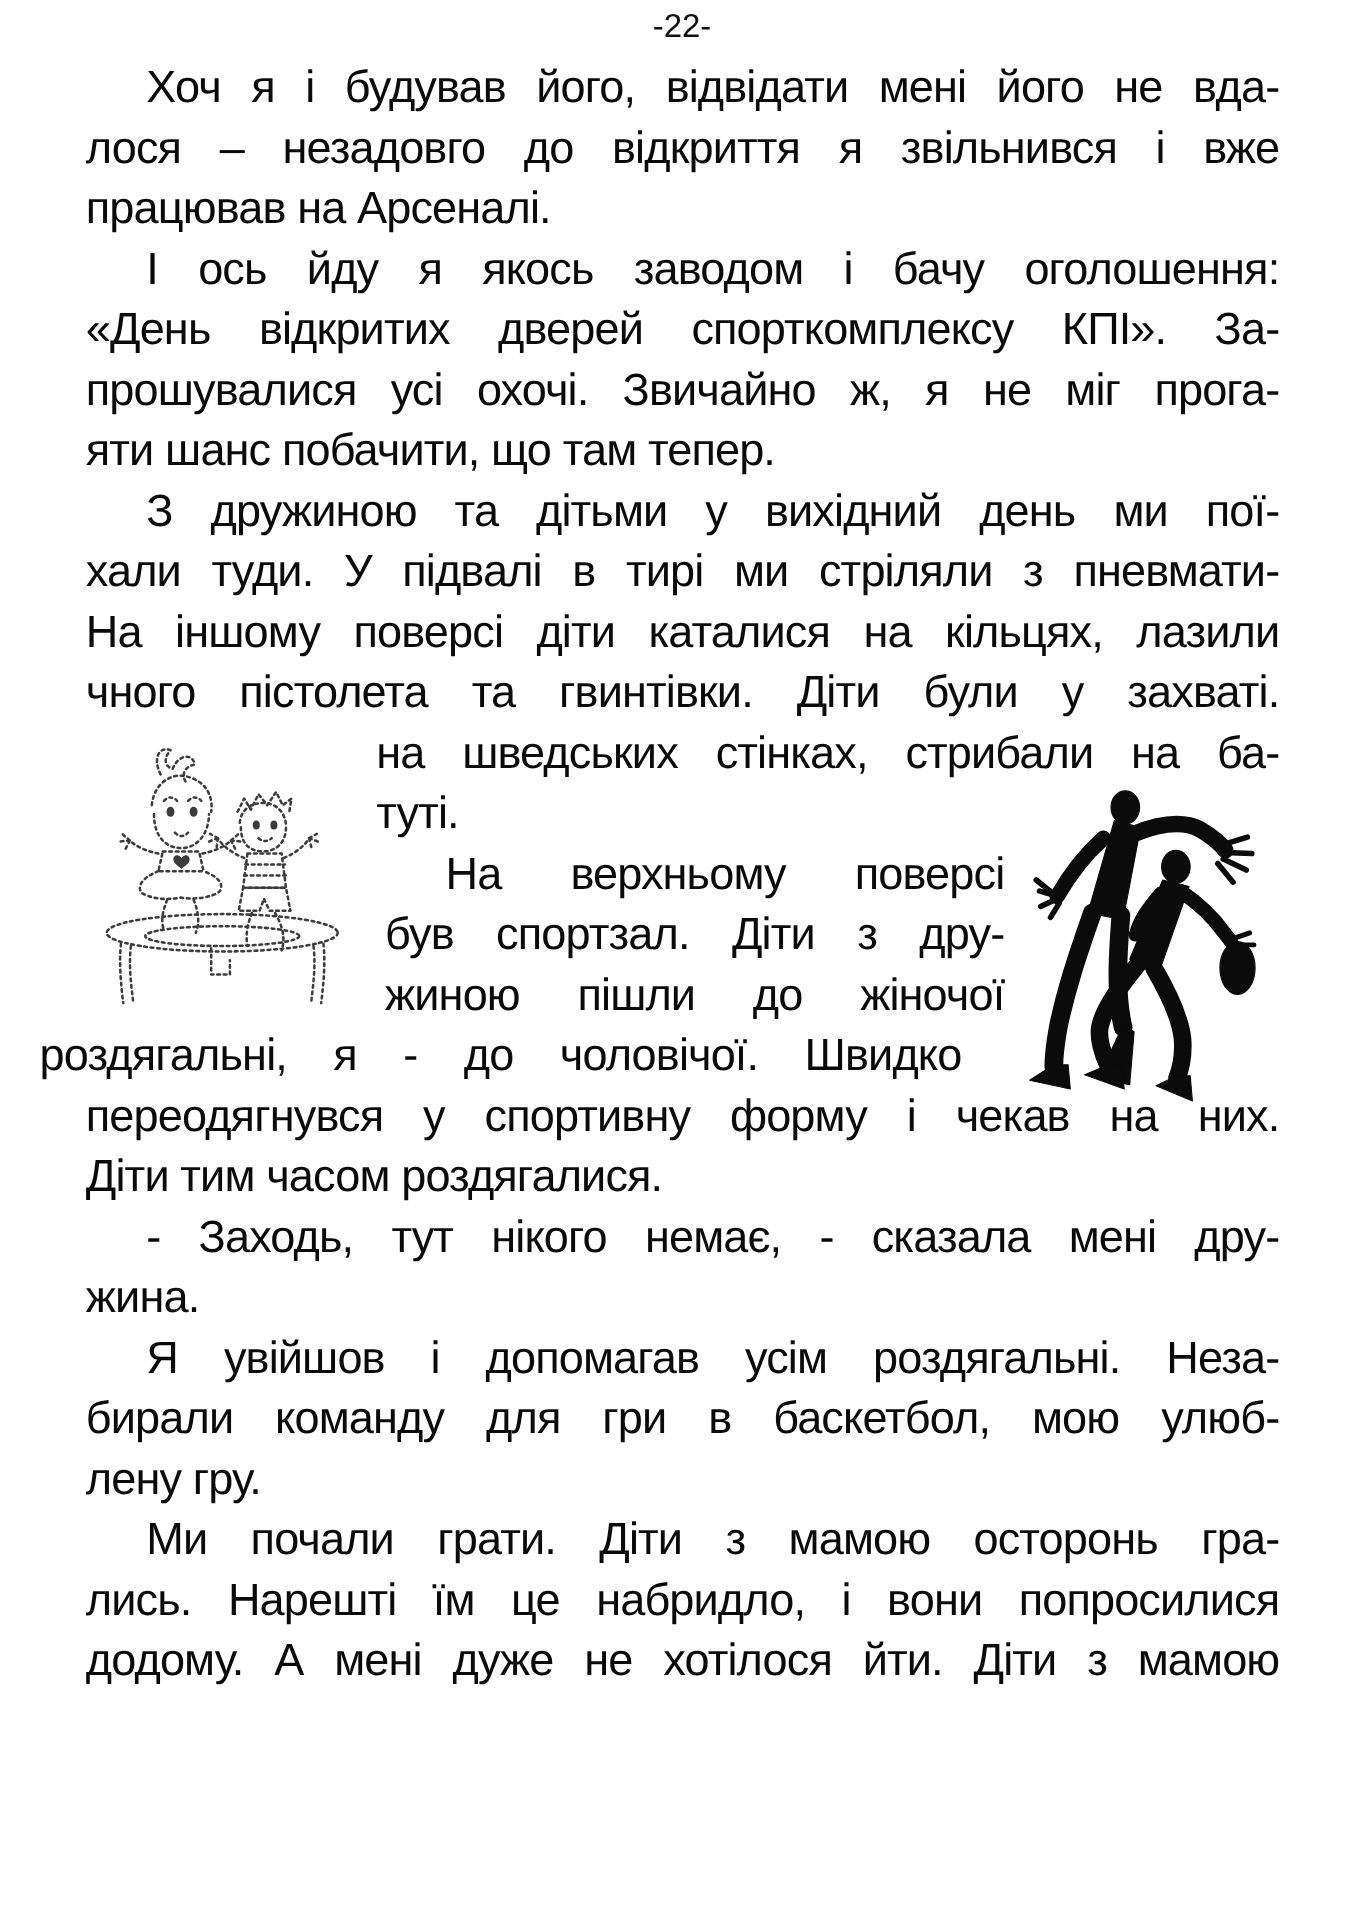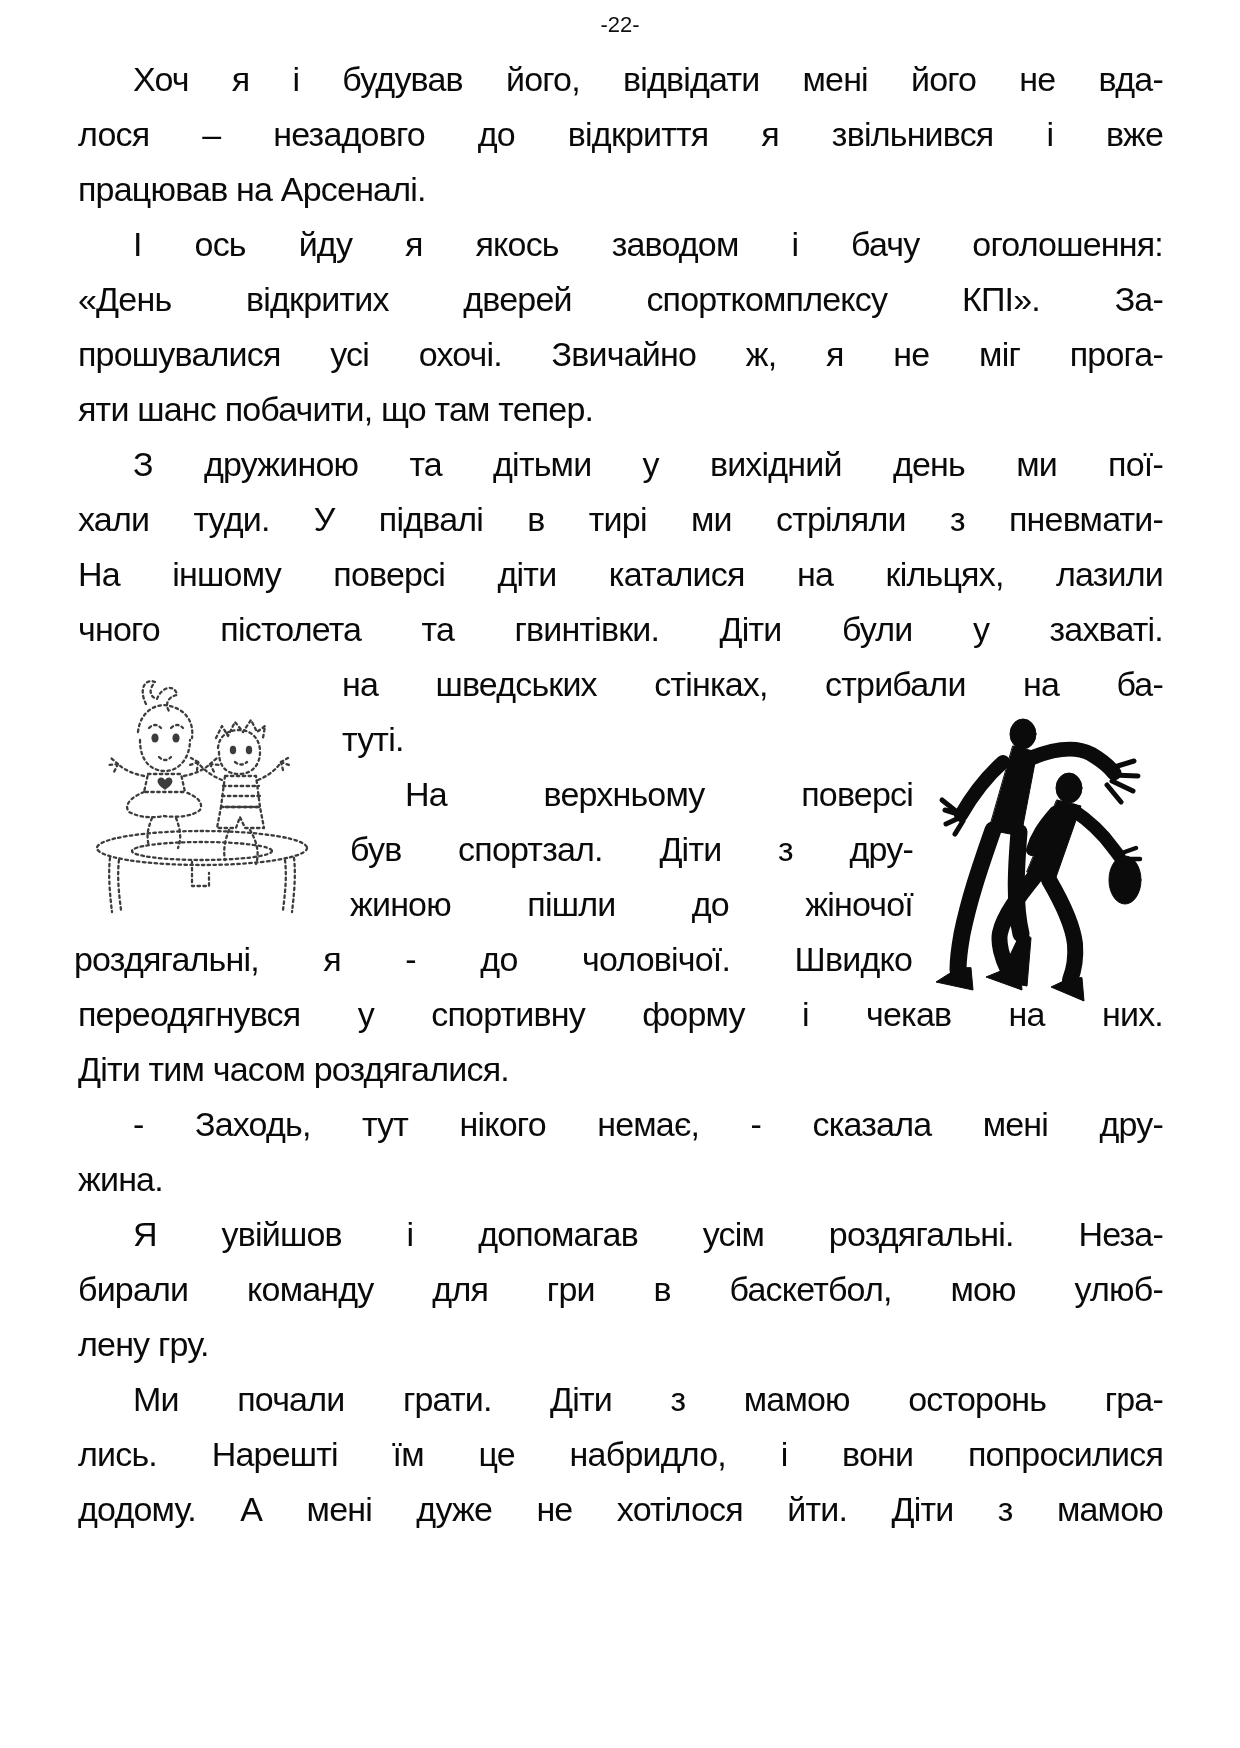--- a/index.html
+++ b/index.html
@@ -6,34 +6,34 @@
   .page{
     position:relative;
     width:1240px;height:1748px;
     background:#ffffff;color:#000;
     font-family:"Liberation Sans","DejaVu Sans",sans-serif;
     overflow:hidden;
   }
   .page-number{
     position:absolute;top:8px;left:0;width:100%;
     text-align:center;
-    font-size:22px;line-height:34px;color:#111;
+    font-size:30px;line-height:34px;color:#111;
   }
   .text-block{position:absolute;top:52px;left:0;width:1240px;}
   .line{
     height:55px;line-height:55px;
-    font-size:34px;letter-spacing:-0.8px;
+    font-size:41px;letter-spacing:-0.8px;
     color:#0a0a0a;
     margin-left:78px;width:1085px;
   }
   .ind{text-indent:55px;}
   .j{text-align:justify;text-align-last:justify;}
   .wrapL{margin-left:342px;width:821px;}
   .mid{margin-left:350px;width:563px;}
-  .shortR{margin-left:74px;width:838px;}
+  .shortR{margin-left:36px;width:838px;}
   .fig{position:absolute;}
   .fig-trampoline{left:88px;top:670px;width:230px;height:250px;}
   .fig-basketball{left:931px;top:718px;width:220px;height:296px;}
   .fig svg{width:100%;height:100%;display:block;}
 </style>
 </head>
 <body>
 
 <div class="page">
 

